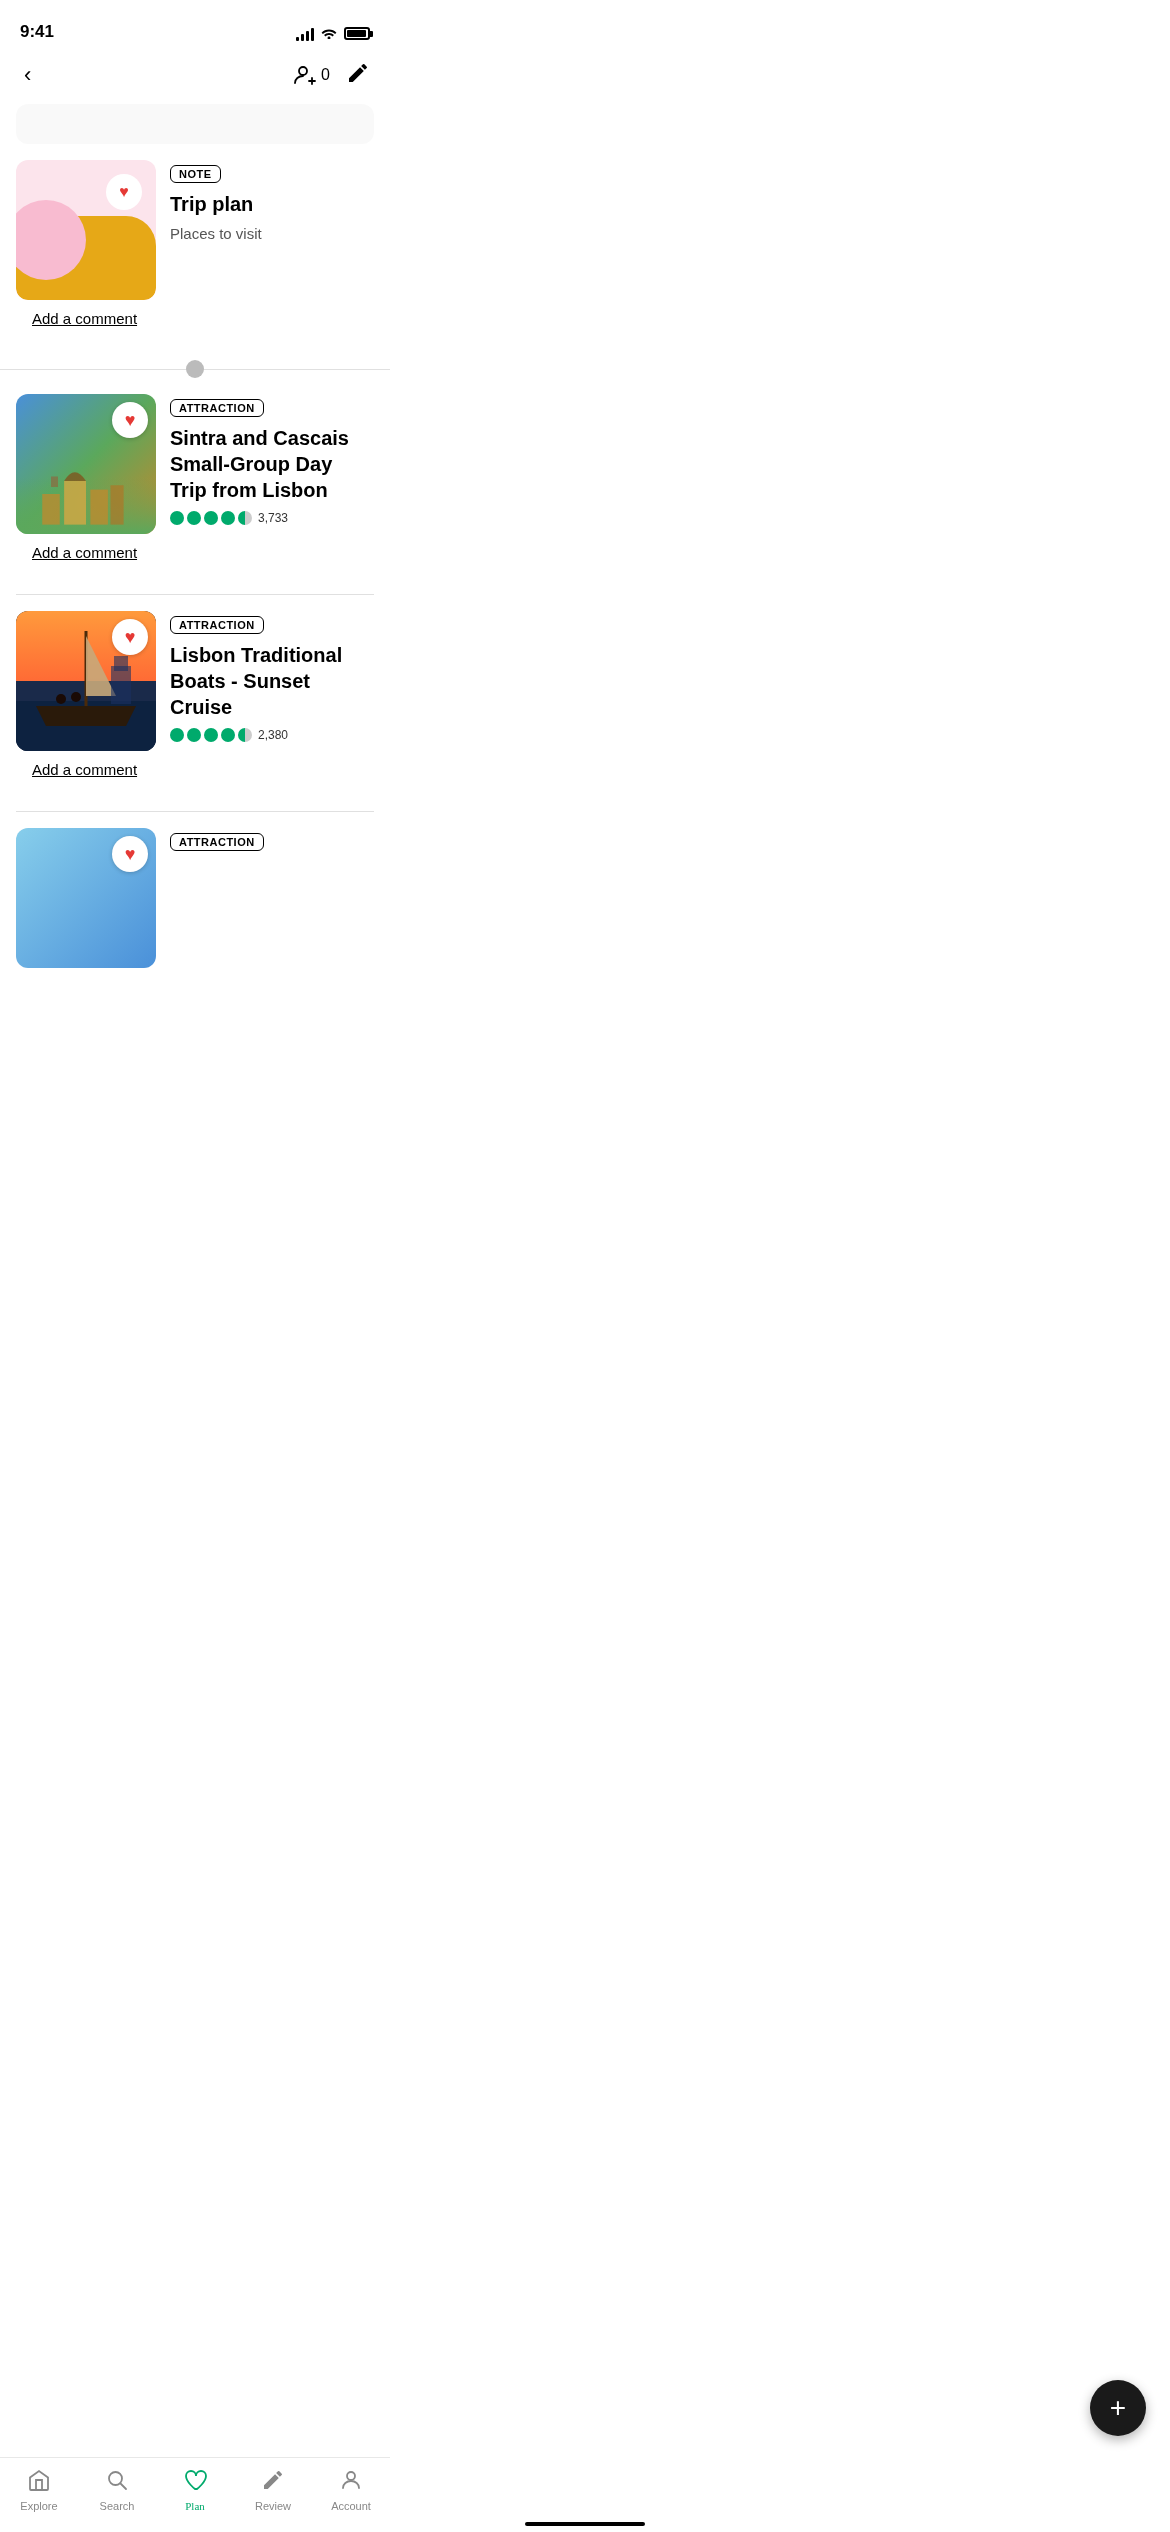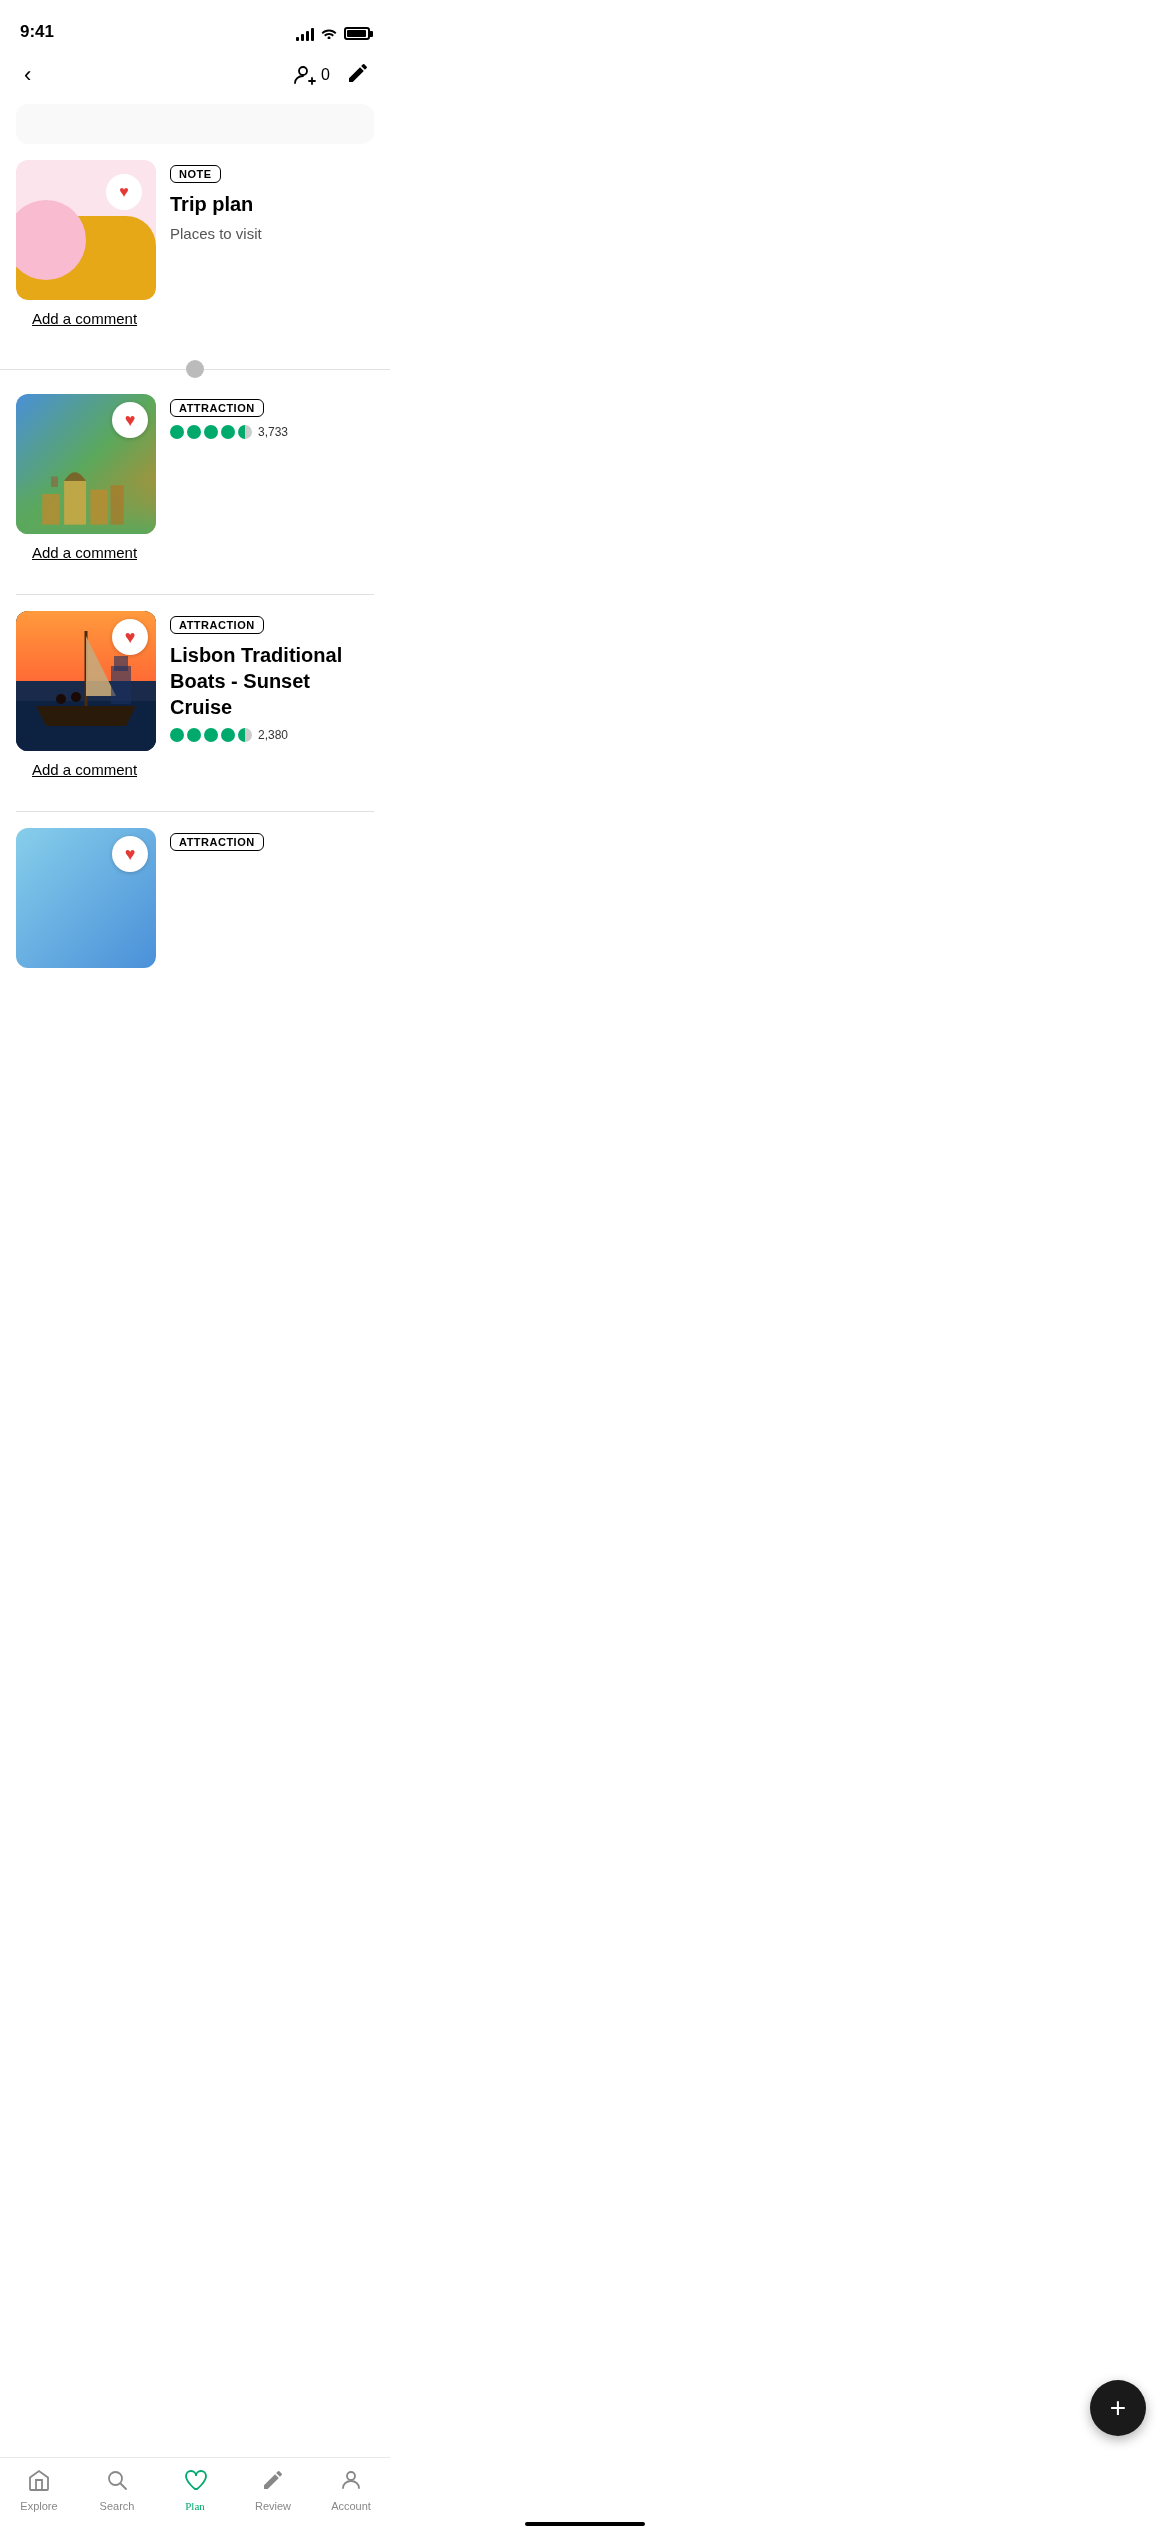--- a/index.html
+++ b/index.html
@@ -485,20 +485,21 @@
             <path d="M35 25 Q47 5 60 25" fill="#8B3A0A" opacity="0.6"></path>
             <rect x="20" y="20" width="8" height="12" fill="#a0522d" opacity="0.5"></rect>
           </svg>
         </div>
         <div class="heart-btn">
           <span class="heart">♥</span>
         </div>
       </div>
       <div class="item-info">
         <span class="type-badge">ATTRACTION</span>
+        <div class="item-title">Sintra and Cascais Small-Group Day Trip from Lisbon</div>
         <div class="rating-row">
           <div class="rating-dots">
             <div class="dot"></div>
             <div class="dot"></div>
             <div class="dot"></div>
             <div class="dot"></div>
             <div class="dot-half"></div>
           </div>
           <span class="rating-count">3,733</span>
         </div>

